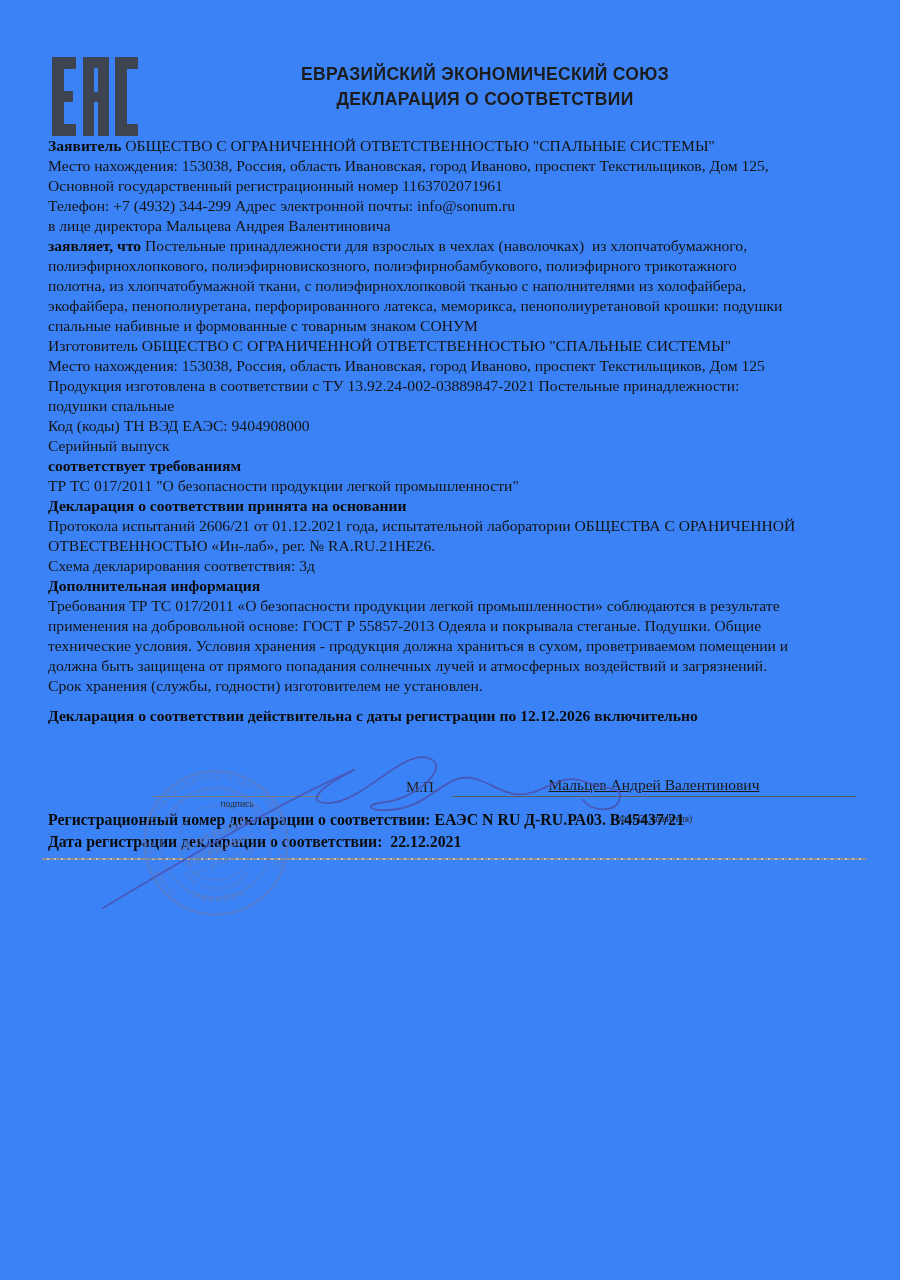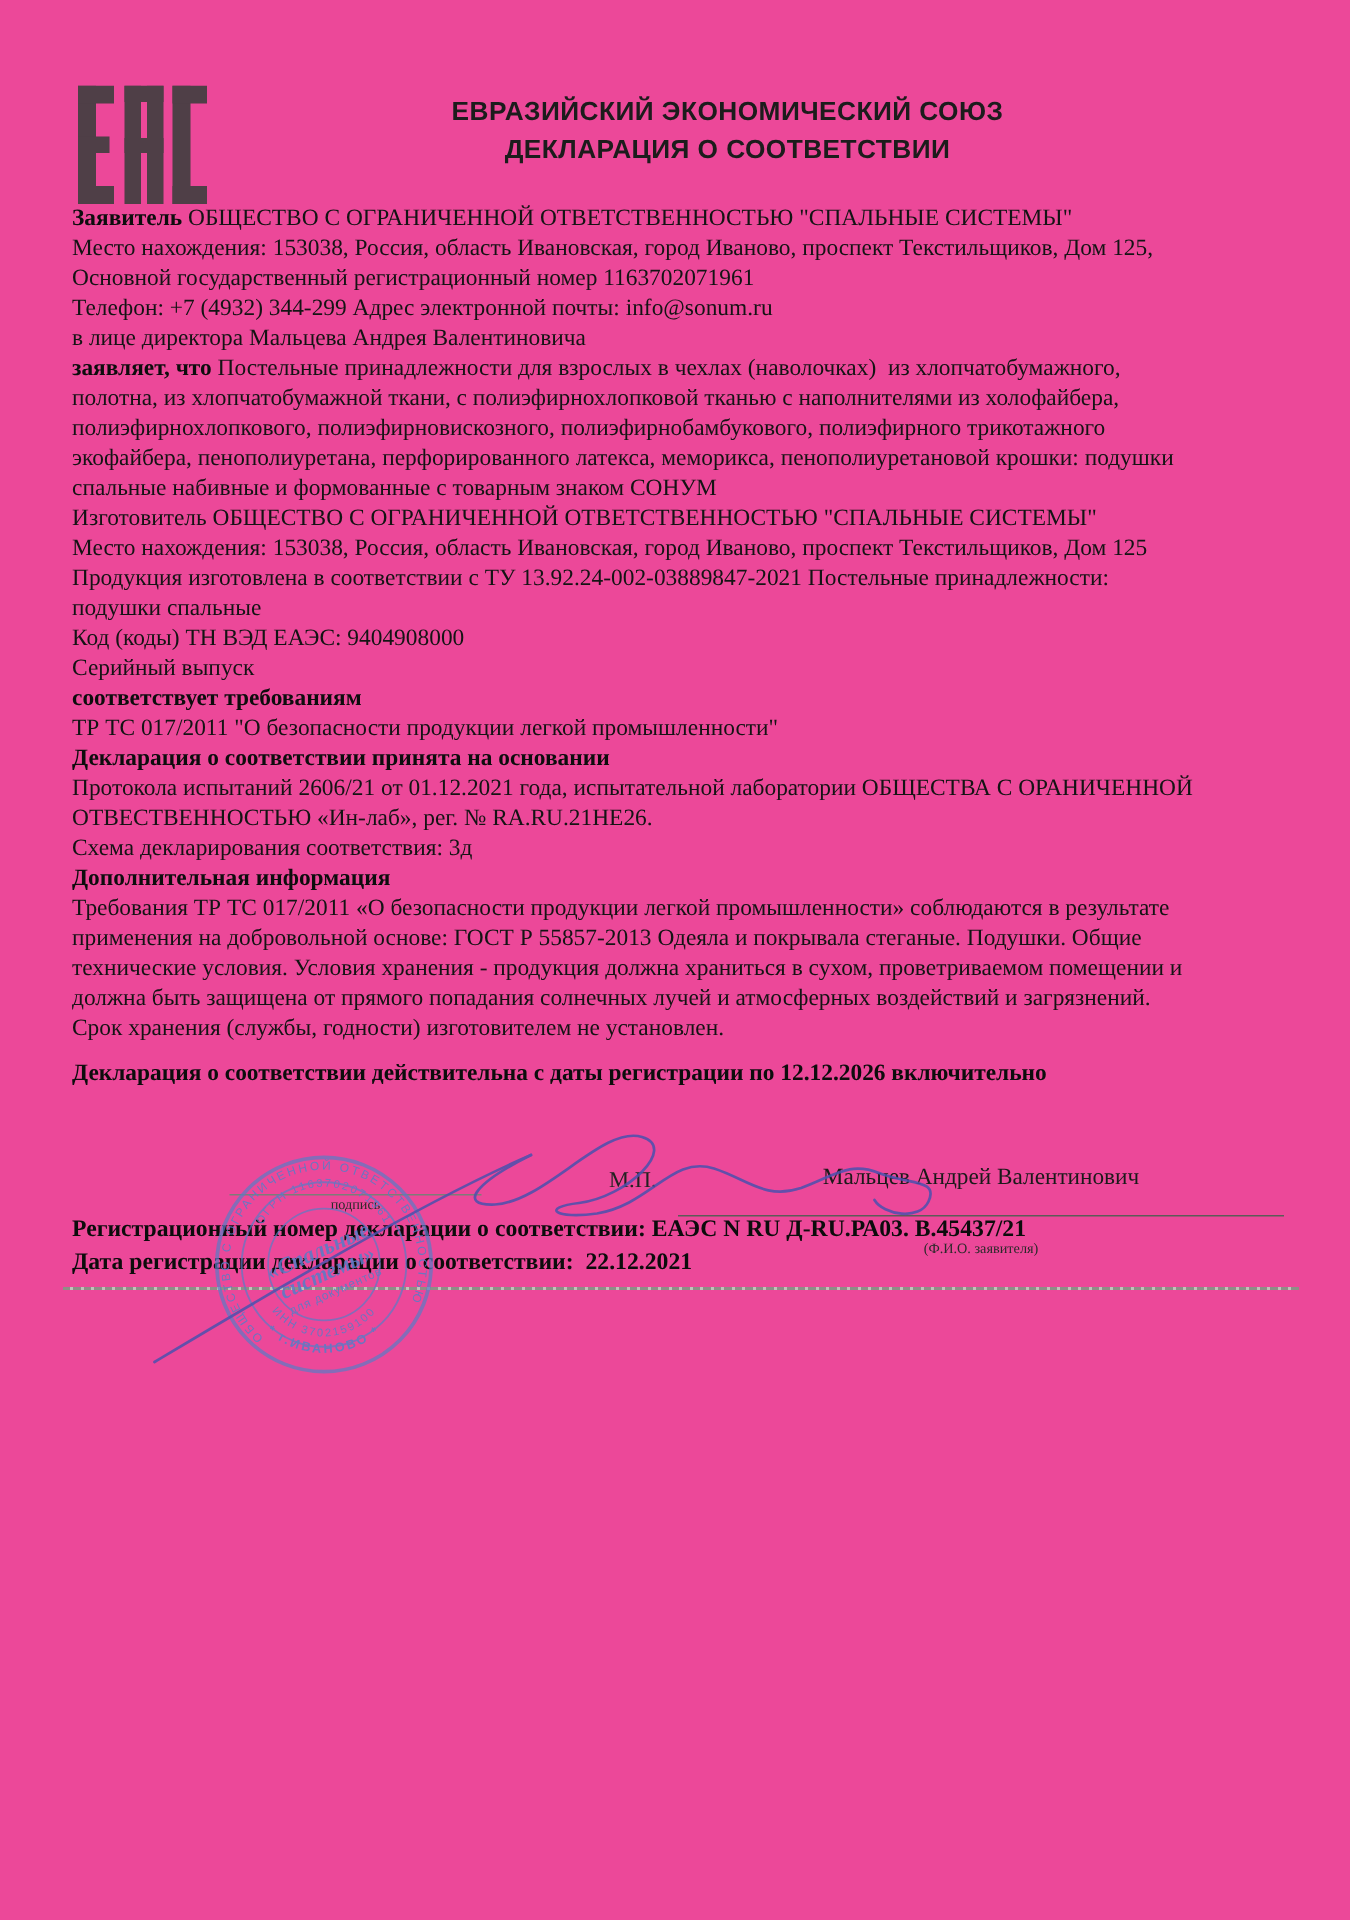--- a/index.html
+++ b/index.html
@@ -1,35 +1,35 @@
 <!DOCTYPE html>
 <html><head>
 <meta charset="utf-8">
 <style>
   html,body{margin:0;padding:0;}
   body{width:900px;height:1280px;background:#ffffff;overflow:hidden;}
-  .page{position:relative;width:900px;height:1280px;background:#ec4899;
+  .page{position:relative;width:900px;height:1280px;background:#3b82f6;
         font-family:"Liberation Serif", serif;color:#161616;}
   
   .eac-logo{position:absolute;left:52px;top:57px;width:86px;height:79px;}
   .header-title{position:absolute;left:230px;top:62px;width:510px;text-align:center;
         font-family:"Liberation Sans", sans-serif;font-weight:bold;font-size:17.5px;
         line-height:25px;color:#1c1c1c;letter-spacing:.3px;}
   
   .doc-lines{position:absolute;left:48px;top:136px;width:824px;}
   .doc-line{height:20px;line-height:20px;font-size:15.6px;white-space:pre;color:#141414;}
   .doc-line b{font-weight:bold;color:#0d0d0d;}
   
   .mp-label{position:absolute;left:406px;top:779px;font-size:15px;color:#222;}
   .sig-line{position:absolute;left:153px;top:796px;width:168px;border-top:1.6px solid #7d7d78;z-index:1;}
   .sig-caption{position:absolute;left:153px;top:799px;width:168px;text-align:center;
         font-size:9.5px;color:#2a2a2a;z-index:1;}
   .signer{position:absolute;left:452px;top:775px;width:404px;text-align:center;z-index:1;}
   .signer-name{font-size:15.5px;line-height:19px;color:#1a1a1a;border-bottom:1.6px solid #5c5c58;
-        padding-bottom:16px;}
+        padding-bottom:2px;text-decoration:underline;}
   .signer-caption{font-size:9.5px;line-height:13px;color:#2a2a2a;margin-top:16px;}
   
   .reg-block{position:absolute;left:48px;top:809px;width:830px;z-index:2;}
   .reg-line{font-weight:bold;font-size:15.8px;line-height:22px;white-space:pre;color:#0c0c0c;}
   
   .separator{position:absolute;left:42px;top:858px;width:824px;height:2px;z-index:0;
         background:repeating-linear-gradient(90deg,#8e8e86 0 5px,#c2c2ba 5px 7px);}
   
   .stamp{position:absolute;left:128px;top:755px;width:176px;height:176px;z-index:2;opacity:.88;}
   .sign-ink{position:absolute;left:80px;top:740px;width:600px;height:190px;z-index:3;}
@@ -70,22 +70,22 @@
     <div>ДЕКЛАРАЦИЯ О СООТВЕТСТВИИ</div>
   </div>
 
   <div class="doc-lines" id="doc-lines">
       <div class="doc-line"><b>Заявитель</b><span> ОБЩЕСТВО С ОГРАНИЧЕННОЙ ОТВЕТСТВЕННОСТЬЮ "СПАЛЬНЫЕ СИСТЕМЫ"</span></div>
       <div class="doc-line"><span>Место нахождения: 153038, Россия, область Ивановская, город Иваново, проспект Текстильщиков, Дом 125,</span></div>
       <div class="doc-line"><span>Основной государственный регистрационный номер 1163702071961</span></div>
       <div class="doc-line"><span>Телефон: +7 (4932) 344-299 Адрес электронной почты: info@sonum.ru</span></div>
       <div class="doc-line"><span>в лице директора Мальцева Андрея Валентиновича</span></div>
       <div class="doc-line"><b>заявляет, что</b><span> Постельные принадлежности для взрослых в чехлах (наволочках)  из хлопчатобумажного,</span></div>
+      <div class="doc-line"><span>полиэфирнохлопкового, полиэфирновискозного, полиэфирнобамбукового, полиэфирного трикотажного</span></div>
       <div class="doc-line"><span>полотна, из хлопчатобумажной ткани, с полиэфирнохлопковой тканью с наполнителями из холофайбера,</span></div>
-      <div class="doc-line"><span>полиэфирнохлопкового, полиэфирновискозного, полиэфирнобамбукового, полиэфирного трикотажного</span></div>
       <div class="doc-line"><span>экофайбера, пенополиуретана, перфорированного латекса, меморикса, пенополиуретановой крошки: подушки</span></div>
       <div class="doc-line"><span>спальные набивные и формованные с товарным знаком СОНУМ</span></div>
       <div class="doc-line"><span>Изготовитель ОБЩЕСТВО С ОГРАНИЧЕННОЙ ОТВЕТСТВЕННОСТЬЮ "СПАЛЬНЫЕ СИСТЕМЫ"</span></div>
       <div class="doc-line"><span>Место нахождения: 153038, Россия, область Ивановская, город Иваново, проспект Текстильщиков, Дом 125</span></div>
       <div class="doc-line"><span>Продукция изготовлена в соответствии с ТУ 13.92.24-002-03889847-2021 Постельные принадлежности:</span></div>
       <div class="doc-line"><span>подушки спальные</span></div>
       <div class="doc-line"><span>Код (коды) ТН ВЭД ЕАЭС: 9404908000</span></div>
       <div class="doc-line"><span>Серийный выпуск</span></div>
       <div class="doc-line"><b>соответствует требованиям</b></div>
       <div class="doc-line"><span>ТР ТС 017/2011 "О безопасности продукции легкой промышленности"</span></div>

